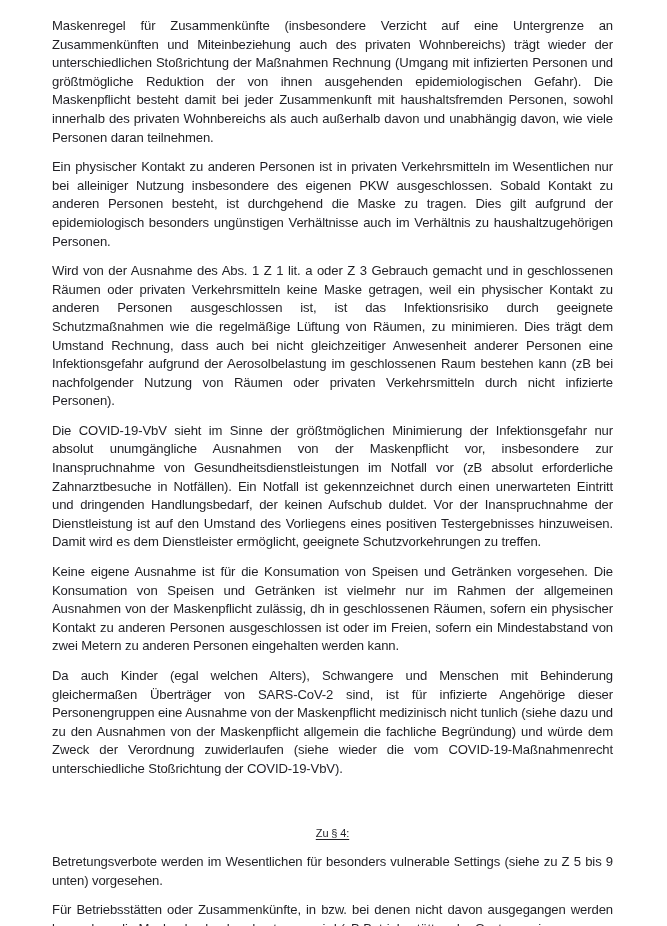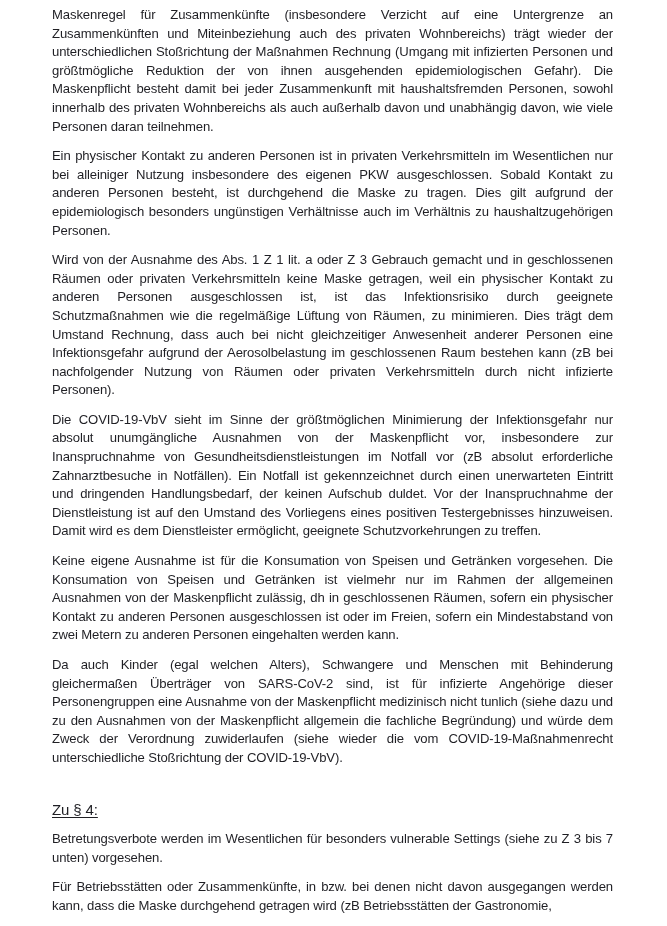--- a/index.html
+++ b/index.html
@@ -15,21 +15,21 @@
     font-family: "Liberation Sans", "DejaVu Sans", sans-serif;
     color: #1f1f24;
     -webkit-font-smoothing: antialiased;
   }
   .page {
     position: relative;
     width: 667px;
     height: 926px;
     background: #ffffff;
     box-sizing: border-box;
-    padding: 6px 54px 0 52px;
+    padding: 17px 54px 0 52px;
   }
   .doc-body {
     width: 561px;
   }
   p.para {
     margin: 0 0 11px 0;
     font-size: 13.1px;
     line-height: 18.6px;
     text-align: justify;
     text-justify: inter-word;
@@ -38,38 +38,39 @@
     hyphens: none;
   }
   p.para:last-child {
     margin-bottom: 0;
   }
   
   .section-gap {
     height: 22px;
   }
   h2.section-heading {
-    margin: 0 0 11px 0;
-    font-size: 15px;
+    margin: 12px 0 11px 0;
+    font-size: 11px;
     line-height: 18.6px;
     font-weight: 400;
     text-decoration: underline;
     text-underline-offset: 2px;
     letter-spacing: -0.12px;
+    text-align: center;
   }
 </style>
 </head>
 <body style="color: rgb(31, 31, 36); background: rgb(255, 255, 255);">
 
 <div class="page">
   <div class="doc-body" id="doc-body">
       <p class="para">Maskenregel für Zusammenkünfte (insbesondere Verzicht auf eine Untergrenze an Zusammenkünften und Miteinbeziehung auch des privaten Wohnbereichs) trägt wieder der unterschiedlichen Stoßrichtung der Maßnahmen Rechnung (Umgang mit infizierten Personen und größtmögliche Reduktion der von ihnen ausgehenden epidemiologischen Gefahr). Die Maskenpflicht besteht damit bei jeder Zusammenkunft mit haushaltsfremden Personen, sowohl innerhalb des privaten Wohnbereichs als auch außerhalb davon und unabhängig davon, wie viele Personen daran teilnehmen.</p>
       <p class="para">Ein physischer Kontakt zu anderen Personen ist in privaten Verkehrsmitteln im Wesentlichen nur bei alleiniger Nutzung insbesondere des eigenen PKW ausgeschlossen. Sobald Kontakt zu anderen Personen besteht, ist durchgehend die Maske zu tragen. Dies gilt aufgrund der epidemiologisch besonders ungünstigen Verhältnisse auch im Verhältnis zu haushaltzugehörigen Personen.</p>
       <p class="para">Wird von der Ausnahme des Abs. 1 Z 1 lit. a oder Z 3 Gebrauch gemacht und in geschlossenen Räumen oder privaten Verkehrsmitteln keine Maske getragen, weil ein physischer Kontakt zu anderen Personen ausgeschlossen ist, ist das Infektionsrisiko durch geeignete Schutzmaßnahmen wie die regelmäßige Lüftung von Räumen, zu minimieren. Dies trägt dem Umstand Rechnung, dass auch bei nicht gleichzeitiger Anwesenheit anderer Personen eine Infektionsgefahr aufgrund der Aerosolbelastung im geschlossenen Raum bestehen kann (zB bei nachfolgender Nutzung von Räumen oder privaten Verkehrsmitteln durch nicht infizierte Personen).</p>
       <p class="para">Die COVID-19-VbV sieht im Sinne der größtmöglichen Minimierung der Infektionsgefahr nur absolut unumgängliche Ausnahmen von der Maskenpflicht vor, insbesondere zur Inanspruchnahme von Gesundheitsdienstleistungen im Notfall vor (zB absolut erforderliche Zahnarztbesuche in Notfällen). Ein Notfall ist gekennzeichnet durch einen unerwarteten Eintritt und dringenden Handlungsbedarf, der keinen Aufschub duldet. Vor der Inanspruchnahme der Dienstleistung ist auf den Umstand des Vorliegens eines positiven Testergebnisses hinzuweisen. Damit wird es dem Dienstleister ermöglicht, geeignete Schutzvorkehrungen zu treffen.</p>
       <p class="para">Keine eigene Ausnahme ist für die Konsumation von Speisen und Getränken vorgesehen. Die Konsumation von Speisen und Getränken ist vielmehr nur im Rahmen der allgemeinen Ausnahmen von der Maskenpflicht zulässig, dh in geschlossenen Räumen, sofern ein physischer Kontakt zu anderen Personen ausgeschlossen ist oder im Freien, sofern ein Mindestabstand von zwei Metern zu anderen Personen eingehalten werden kann.</p>
       <p class="para">Da auch Kinder (egal welchen Alters), Schwangere und Menschen mit Behinderung gleichermaßen Überträger von SARS-CoV-2 sind, ist für infizierte Angehörige dieser Personengruppen eine Ausnahme von der Maskenpflicht medizinisch nicht tunlich (siehe dazu und zu den Ausnahmen von der Maskenpflicht allgemein die fachliche Begründung) und würde dem Zweck der Verordnung zuwiderlaufen (siehe wieder die vom COVID-19-Maßnahmenrecht unterschiedliche Stoßrichtung der COVID-19-VbV).</p>
       <div class="section-gap"></div>
       <h2 class="section-heading">Zu § 4:</h2>
-      <p class="para">Betretungsverbote werden im Wesentlichen für besonders vulnerable Settings (siehe zu Z 3 bis 7 unten) vorgesehen.</p>
+      <p class="para">Betretungsverbote werden im Wesentlichen für besonders vulnerable Settings (siehe zu Z 5 bis 9 unten) vorgesehen.</p>
       <p class="para">Für Betriebsstätten oder Zusammenkünfte, in bzw. bei denen nicht davon ausgegangen werden kann, dass die Maske durchgehend getragen wird (zB Betriebsstätten der Gastronomie,</p>
     </div>
 </div>
 
 </body></html>

